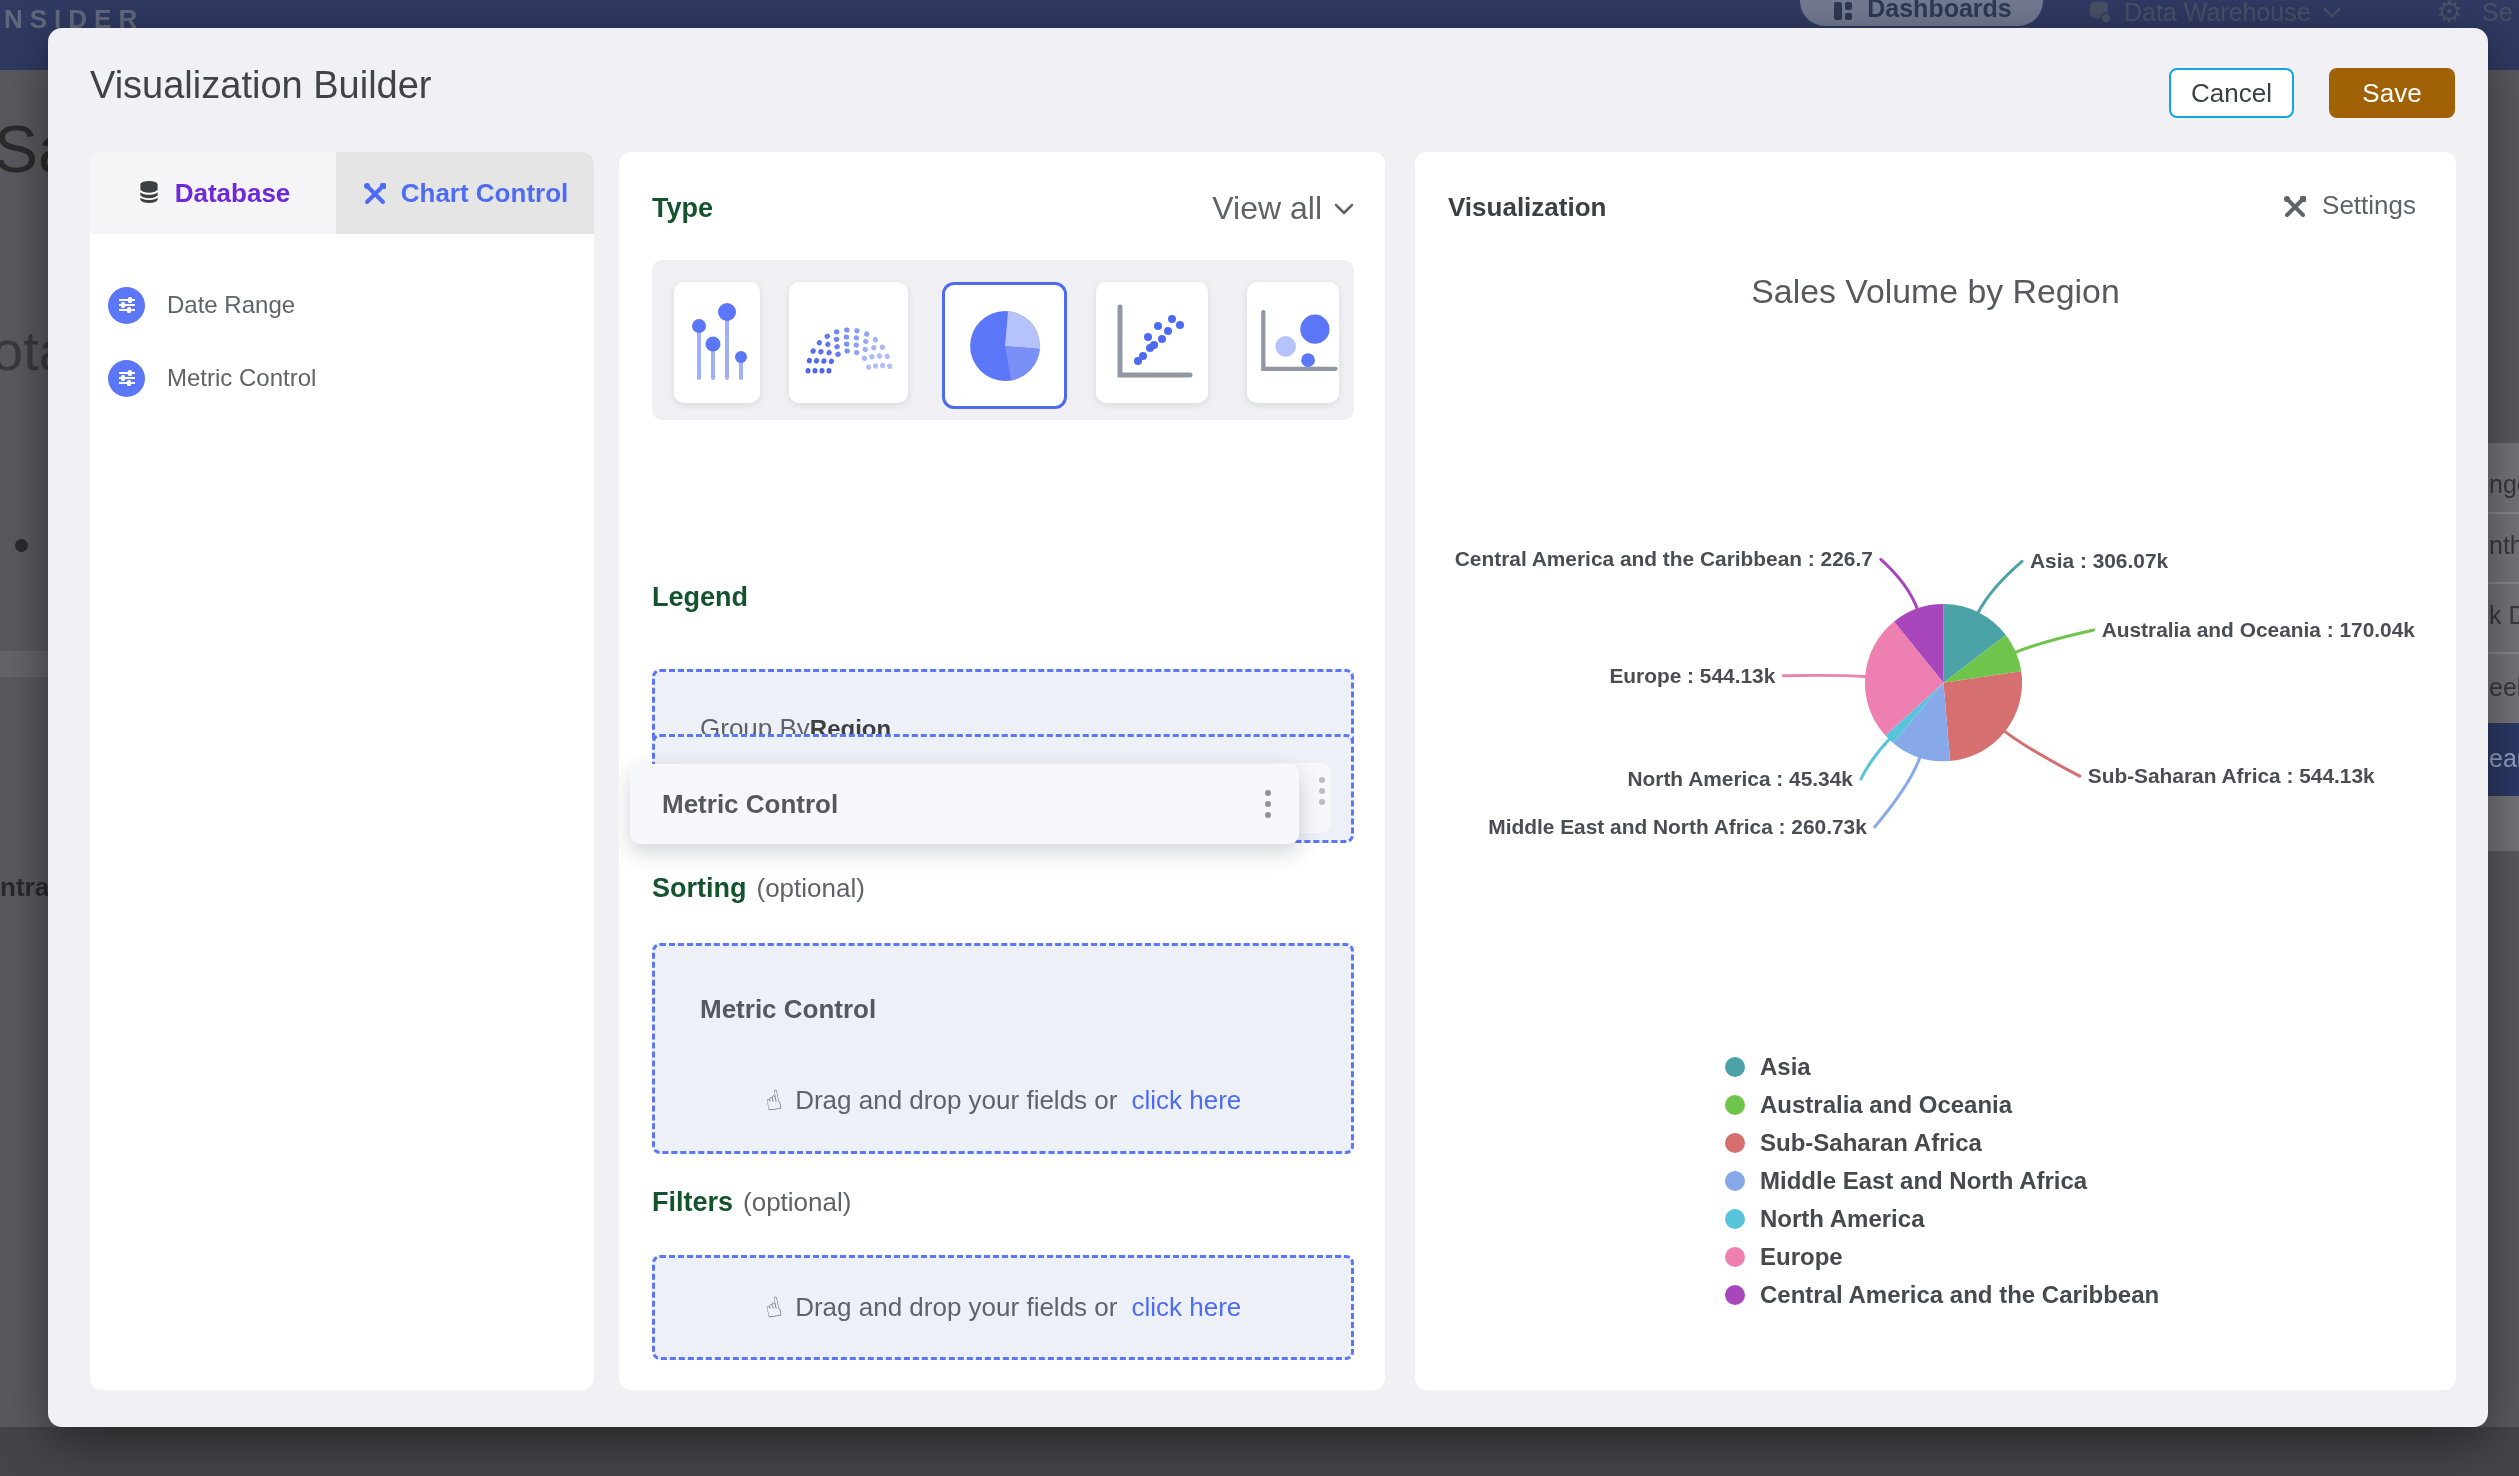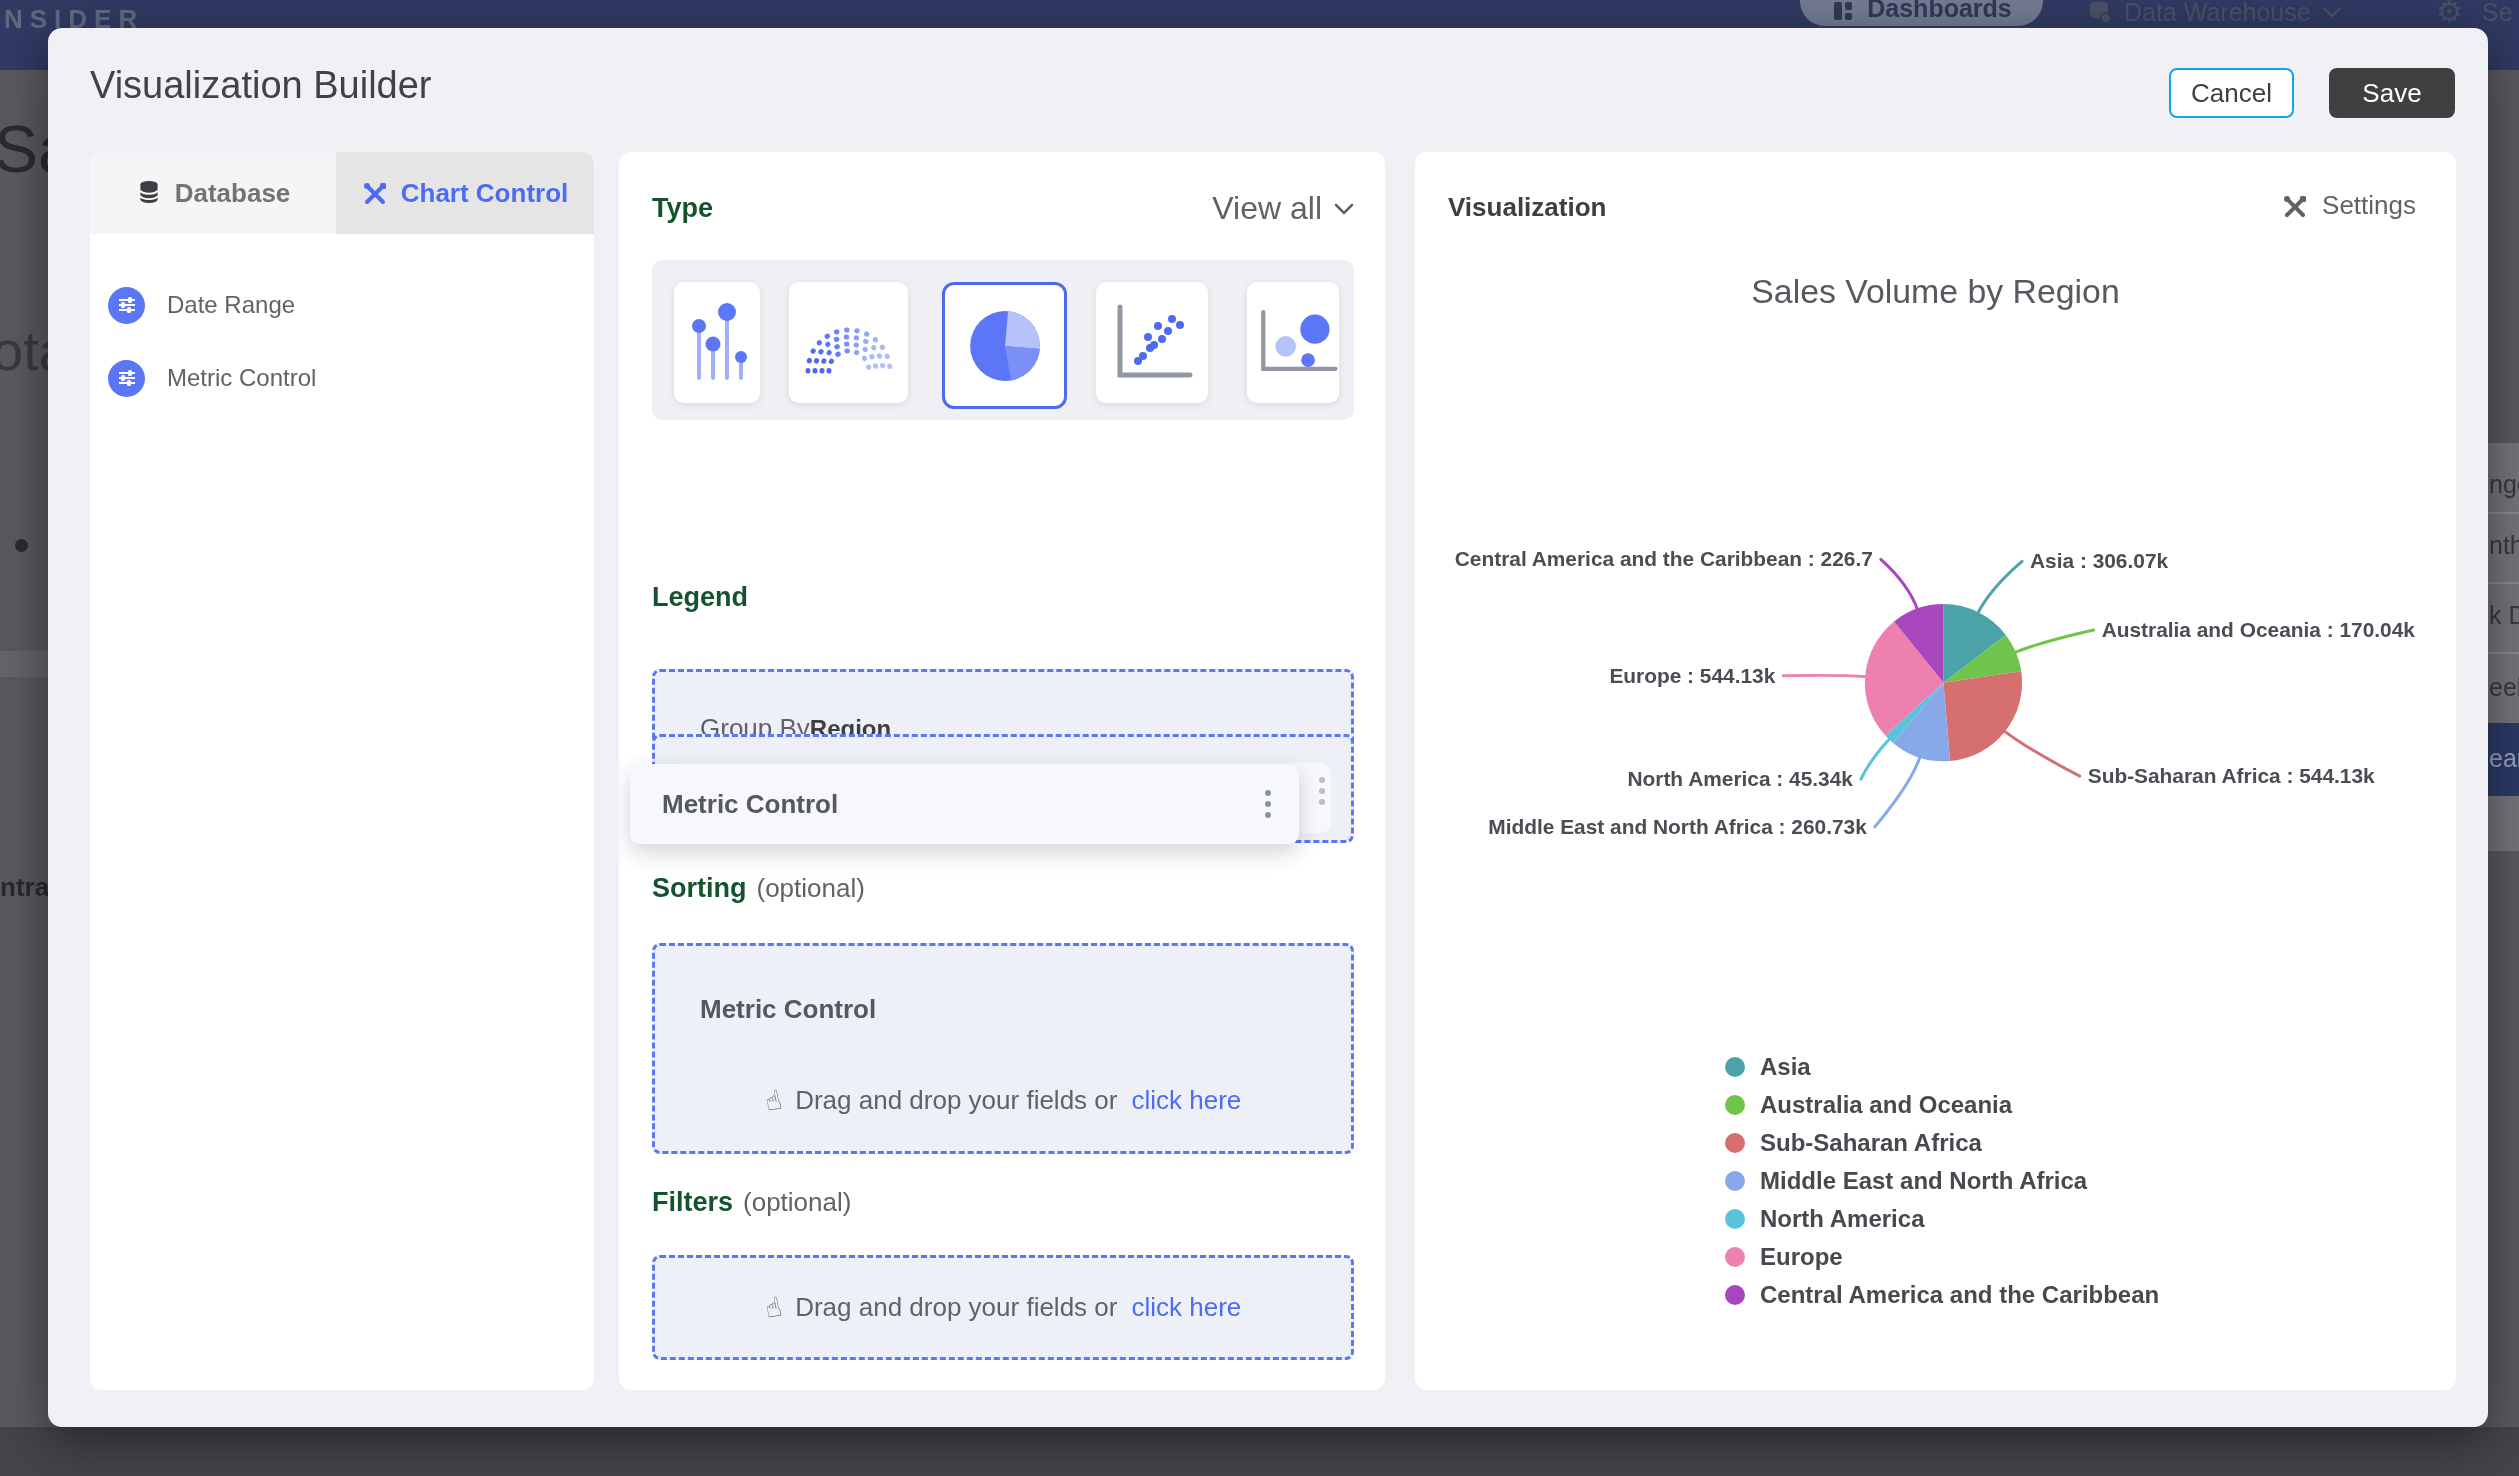--- a/index.html
+++ b/index.html
@@ -30,31 +30,31 @@
   .menu-sel-frag{position:absolute;left:2489px;top:744px;font-size:25px;color:#96a1c2;}
   .bg-bottom{position:absolute;left:0;top:1427px;width:2519px;height:50px;background:#454449;}
 
   
   .modal{position:absolute;left:48px;top:28px;width:2440px;height:1399px;background:#f1f1f5;border-radius:14px;
     box-shadow:0 14px 50px rgba(0,0,0,.45);}
   .modal-title{position:absolute;left:42px;top:36px;font-size:38px;color:#3f4247;}
   .btn{position:absolute;top:40px;height:50px;border-radius:8px;display:flex;align-items:center;justify-content:center;
     font-size:26px;cursor:pointer;box-sizing:border-box;}
   .btn-cancel{left:2121px;width:125px;background:#fff;border:2px solid #0ea5e9;color:#3c4043;}
-  .btn-save{left:2281px;width:126px;background:#404040;color:#fff;}
+  .btn-save{left:2281px;width:126px;background:#a16207;color:#fff;}
 
   .card{position:absolute;top:124px;height:1238px;background:#fff;border-radius:12px;}
   .card-left{left:42px;width:504px;}
   .card-mid{left:571px;width:766px;overflow:hidden;}
   .card-right{left:1367px;width:1041px;overflow:hidden;}
 
   
   .tabs{display:flex;height:82px;}
   .tab{display:flex;align-items:center;justify-content:center;gap:13px;font-size:26px;font-weight:700;cursor:pointer;}
-  .tab-db{width:246px;background:#f5f5f8;border-radius:12px 0 0 0;color:#737373;}
+  .tab-db{width:246px;background:#f5f5f8;border-radius:12px 0 0 0;color:#6d28d9;}
   .tab-cc{flex:1;background:#e5e5e5;border-radius:0 12px 0 0;color:#4e6cf3;}
   .side-item{position:absolute;left:18px;height:40px;display:flex;align-items:center;gap:22px;
     font-size:24px;color:#5f6368;cursor:pointer;}
   .blue-circ{width:37px;height:37px;border-radius:50%;background:#5b76f7;display:flex;align-items:center;justify-content:center;}
 
   
   .type-row{position:absolute;left:33px;top:38px;width:702px;display:flex;justify-content:space-between;align-items:center;}
   .sec-title{font-size:27px;font-weight:700;color:#14532d;}
   .view-all{display:flex;align-items:center;gap:12px;font-size:32px;color:#5f6368;cursor:pointer;}
   .type-strip{position:absolute;left:33px;top:108px;width:702px;height:160px;background:#f0f0f4;border-radius:10px;overflow:hidden;}

